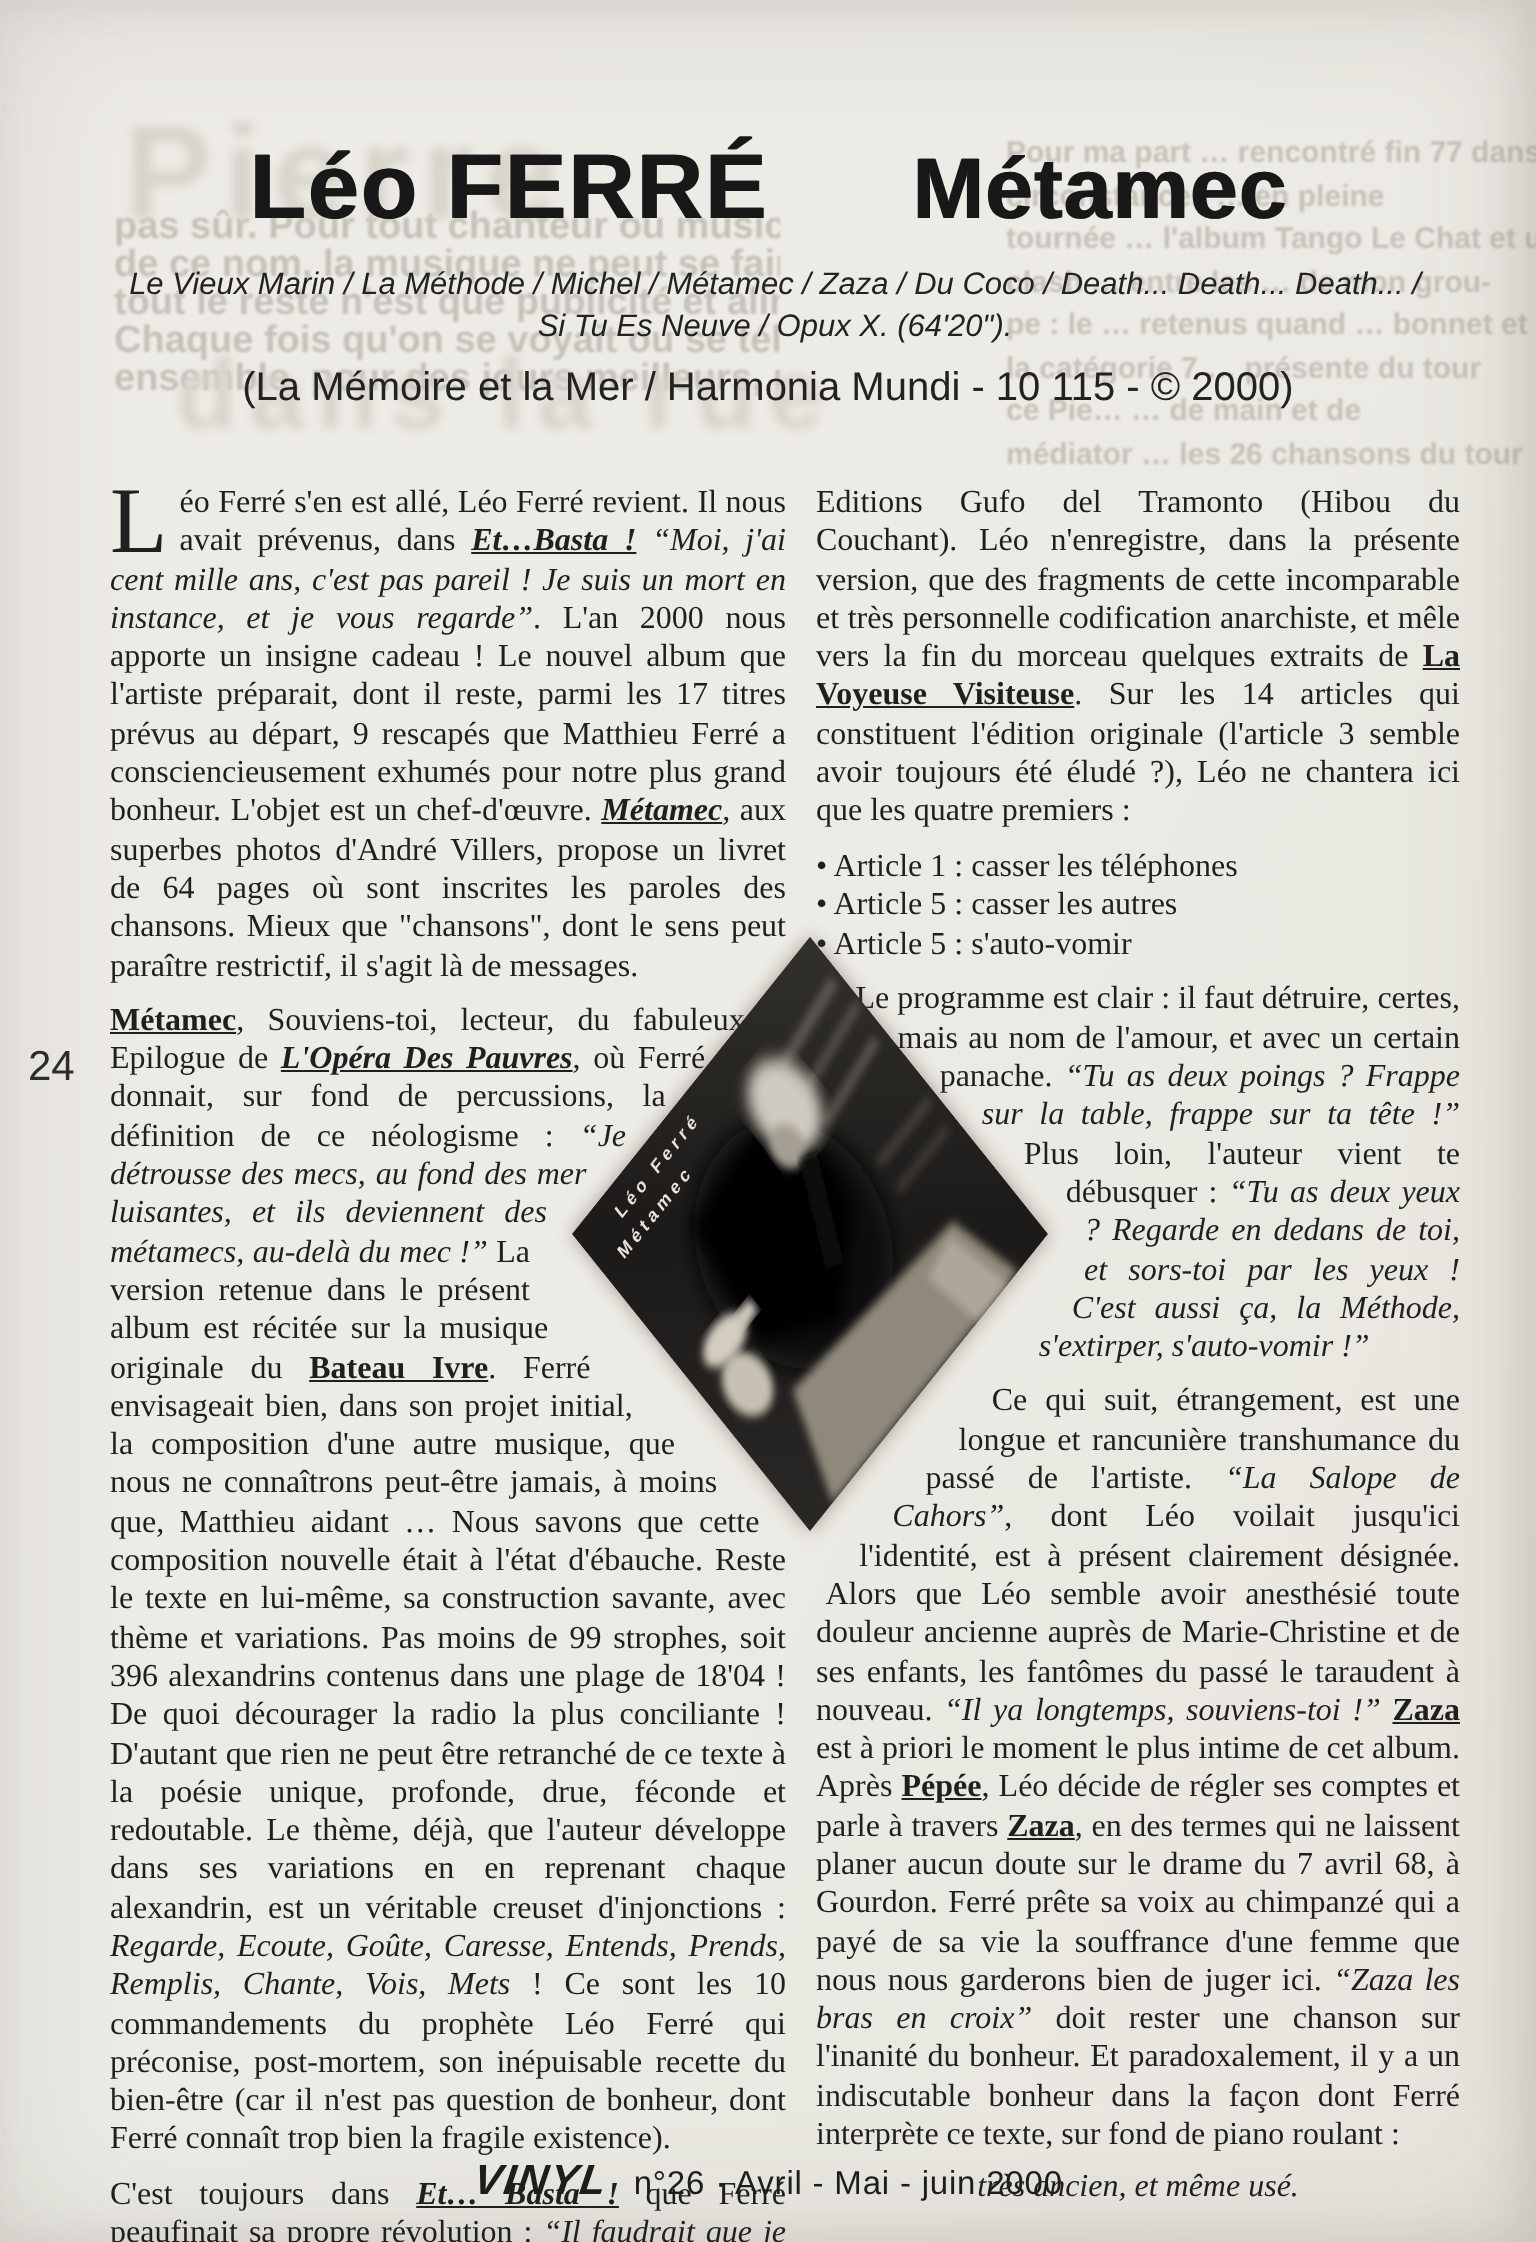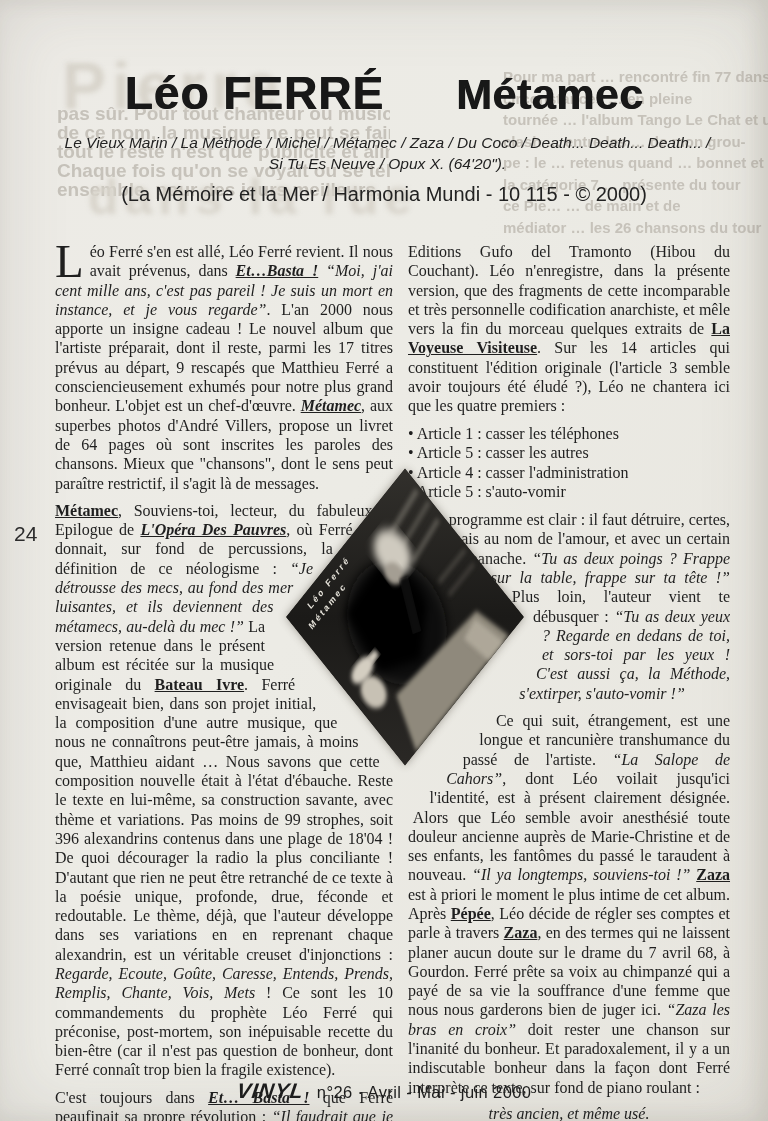--- a/index.html
+++ b/index.html
@@ -108,21 +108,20 @@
   <div class="col col-left">
       <p class="bp"><span class="dropcap">L</span><span>éo Ferré s'en est allé, Léo Ferré revient. Il nous avait prévenus, dans </span><span class="b i">Et…Basta !</span><span> </span><span class="i">“Moi, j'ai cent mille ans, c'est pas pareil ! Je suis un mort en instance, et je vous regarde”</span><span>. L'an 2000 nous apporte un insigne cadeau ! Le nouvel album que l'artiste préparait, dont il reste, parmi les 17 titres prévus au départ, 9 rescapés que Matthieu Ferré a consciencieusement exhumés pour notre plus grand bonheur. L'objet est un chef-d'œuvre. </span><span class="b i">Métamec</span><span>, aux superbes photos d'André Villers, propose un livret de 64 pages où sont inscrites les paroles des chansons. Mieux que "chansons", dont le sens peut paraître restrictif, il s'agit là de messages.</span></p>
       <p class="bp"><span class="wrap-right"></span><span class="b">Métamec</span><span>, Souviens-toi, lecteur, du fabuleux Epilogue de </span><span class="b i">L'Opéra Des Pauvres</span><span>, où Ferré donnait, sur fond de percussions, la définition de ce néologisme : </span><span class="i">“Je détrousse des mecs, au fond des mer luisantes, et ils deviennent des métamecs, au-delà du mec !”</span><span> La version retenue dans le présent album est récitée sur la musique originale du </span><span class="b">Bateau Ivre</span><span>. Ferré envisageait bien, dans son projet initial, la composition d'une autre musique, que nous ne connaîtrons peut-être jamais, à moins que, Matthieu aidant … Nous savons que cette composition nouvelle était à l'état d'ébauche. Reste le texte en lui-même, sa construction savante, avec thème et variations. Pas moins de 99 strophes, soit 396 alexandrins contenus dans une plage de 18'04 ! De quoi décourager la radio la plus conciliante ! D'autant que rien ne peut être retranché de ce texte à la poésie unique, profonde, drue, féconde et redoutable. Le thème, déjà, que l'auteur développe dans ses variations en en reprenant chaque alexandrin, est un véritable creuset d'injonctions : </span><span class="i">Regarde, Ecoute, Goûte, Caresse, Entends, Prends, Remplis, Chante, Vois, Mets</span><span> ! Ce sont les 10 commandements du prophète Léo Ferré qui préconise, post-mortem, son inépuisable recette du bien-être (car il n'est pas question de bonheur, dont Ferré connaît trop bien la fragile existence).</span></p>
       <p class="bp"><span>C'est toujours dans </span><span class="b i">Et… Basta !</span><span> que Ferré peaufinait sa propre révolution : </span><span class="i">“Il faudrait que je leur lance un manifeste de la Méthode”</span></p>
     </div>
   <div class="col col-right">
       <p class="bp"><span>Editions Gufo del Tramonto (Hibou du Couchant). Léo n'enregistre, dans la présente version, que des fragments de cette incomparable et très personnelle codification anarchiste, et mêle vers la fin du morceau quelques extraits de </span><span class="b">La Voyeuse Visiteuse</span><span>. Sur les 14 articles qui constituent l'édition originale (l'article 3 semble avoir toujours été éludé ?), Léo ne chantera ici que les quatre premiers :</span></p>
       <div class="bullets">
         <div>• Article 1 : casser les téléphones</div>
         <div>• Article 5 : casser les autres</div>
-        <div>• Article 4 : casser l'administration</div>
         <div>• Article 5 : s'auto-vomir</div>
       </div>
       <p class="bp"><span class="wrap-left"></span><span>Le programme est clair : il faut détruire, certes, mais au nom de l'amour, et avec un certain panache. </span><span class="i">“Tu as deux poings ? Frappe sur la table, frappe sur ta tête !”</span><span> Plus loin, l'auteur vient te débusquer : </span><span class="i">“Tu as deux yeux ? Regarde en dedans de toi, et sors-toi par les yeux ! C'est aussi ça, la Méthode, s'extirper, s'auto-vomir !”</span></p>
       <p class="bp"><span>Ce qui suit, étrangement, est une longue et rancunière transhumance du passé de l'artiste. </span><span class="i">“La Salope de Cahors”</span><span>, dont Léo voilait jusqu'ici l'identité, est à présent clairement désignée. Alors que Léo semble avoir anesthésié toute douleur ancienne auprès de Marie-Christine et de ses enfants, les fantômes du passé le taraudent à nouveau. </span><span class="i">“Il ya longtemps, souviens-toi !”</span><span> </span><span class="b">Zaza</span><span> est à priori le moment le plus intime de cet album. Après </span><span class="b">Pépée</span><span>, Léo décide de régler ses comptes et parle à travers </span><span class="b">Zaza</span><span>, en des termes qui ne laissent planer aucun doute sur le drame du 7 avril 68, à Gourdon. Ferré prête sa voix au chimpanzé qui a payé de sa vie la souffrance d'une femme que nous nous garderons bien de juger ici. </span><span class="i">“Zaza les bras en croix”</span><span> doit rester une chanson sur l'inanité du bonheur. Et paradoxalement, il y a un indiscutable bonheur dans la façon dont Ferré interprète ce texte, sur fond de piano roulant :</span></p>
       <div class="verse">
         <div>très ancien, et même usé.</div>
       </div>
     </div>
 
   <div class="diamond">

